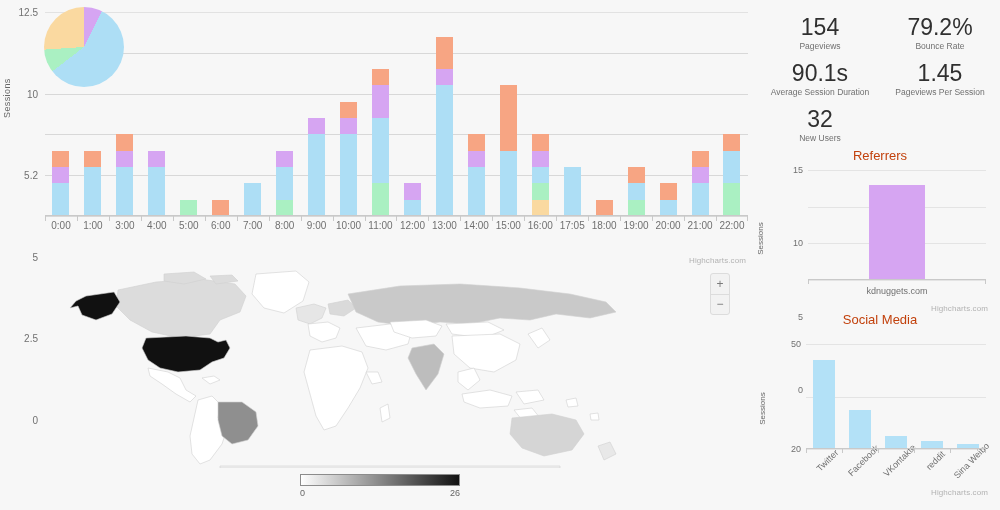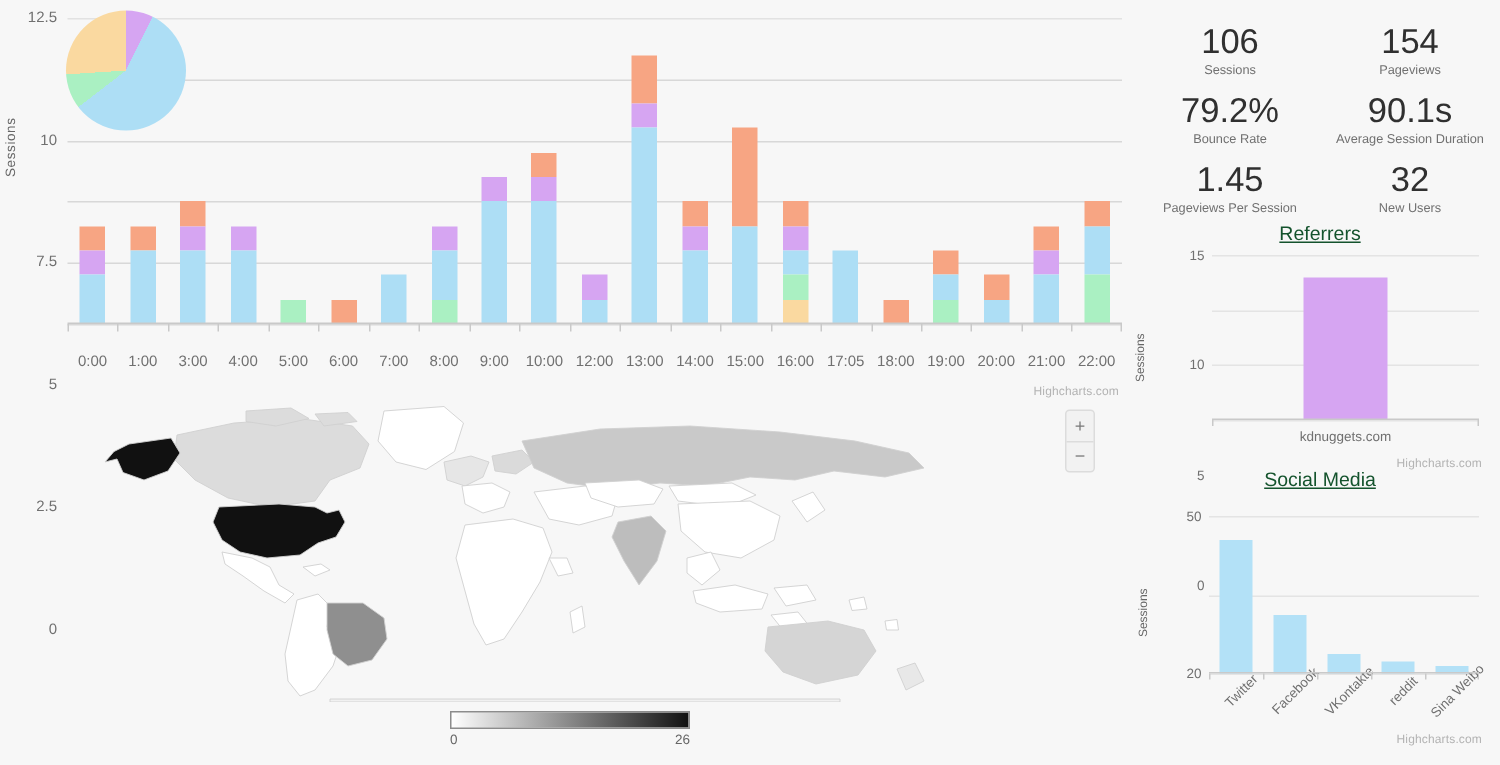--- a/index.html
+++ b/index.html
@@ -35,21 +35,21 @@
              position: relative; }
   .mc-slot::after {
     content: ""; position: absolute; left: 0; bottom: -5px; width: 1px; height: 5px; background: #c9c9c9;
   }
   .mc-slot:last-child::before {
     content: ""; position: absolute; right: 0; bottom: -5px; width: 1px; height: 5px; background: #c9c9c9;
   }
   .mc-bar { width: 17px; display: flex; flex-direction: column-reverse; }
   .mc-seg { width: 100%; }
   .mc-xtick {
-    position: absolute; top: 100%; margin-top: 20px; left: 50%;
+    position: absolute; top: 100%; margin-top: 4px; left: 50%;
     transform: translateX(-50%); font-size: 10px; color: #707070; white-space: nowrap;
   }
   .mc-legend {
     position: absolute; left: 45px; right: 12px; top: 236px;
     display: flex; justify-content: center; gap: 17px; align-items: center;
   }
   .lg-item { display: flex; align-items: center; gap: 5px; }
   .lg-dot { width: 9px; height: 9px; border-radius: 50%; }
   .lg-txt { font-size: 10.5px; color: #4d4d4d; }
 
@@ -89,21 +89,21 @@
   .kpi-grid {
     position: absolute; left: 0; top: 10px; width: 240px; height: 138px;
     display: grid; grid-template-columns: 1fr 1fr; grid-template-rows: 1fr 1fr 1fr;
   }
   .kpi { display: flex; flex-direction: column; align-items: center; justify-content: center; }
   .kpi-val { font-size: 23px; color: #303030; line-height: 1.05; font-weight: 400; }
   .kpi-lbl { font-size: 8.5px; color: #707070; margin-top: 1px; }
 
   
   .sm-chart { position: absolute; left: 0; width: 240px; }
-  .sm-title { text-align: center; font-size: 13px; color: #14532d; text-decoration: underline; }
+  .sm-title { text-align: center; font-size: 13px; color: #c2410c; }
   .sm-ylabel {
     position: absolute; font-size: 8px; color: #666;
     transform: rotate(-90deg); white-space: nowrap;
   }
   .sm-plot { position: absolute; }
   .sm-gline { position: absolute; left: 0; right: 0; height: 1px; background: #e4e4e4; }
   .sm-ytick {
     position: absolute; right: 100%; margin-right: 5px; transform: translateY(-50%);
     font-size: 9px; color: #707070;
   }
@@ -133,21 +133,21 @@
             <div class="mc-gline" style="top: 204px;">
               <div class="mc-ytick" style="top: 204px;">0</div>
             </div>
             <div class="mc-gline" style="top: 163.2px;">
               <div class="mc-ytick" style="top: 163.2px;">2.5</div>
             </div>
             <div class="mc-gline" style="top: 122.4px;">
               <div class="mc-ytick" style="top: 122.4px;">5</div>
             </div>
             <div class="mc-gline" style="top: 81.6px;">
-              <div class="mc-ytick" style="top: 81.6px;">7.5</div>
+              <div class="mc-ytick" style="top: 81.6px;">5.2</div>
             </div>
             <div class="mc-gline" style="top: 40.8px;">
               <div class="mc-ytick" style="top: 40.8px;">10</div>
             </div>
             <div class="mc-gline top" style="top: 0px;">
               <div class="mc-ytick" style="top: 0px;">12.5</div>
             </div>
           </div>
         <div class="mc-bars" id="mc-bars">
             <div class="mc-slot">
@@ -213,20 +213,29 @@
               </div>
               <div class="mc-xtick">9:00</div>
             </div>
             <div class="mc-slot">
               <div class="mc-bar">
                 <div class="mc-seg" style="height: 81.6px; background: rgb(173, 222, 245);"></div>
                 <div class="mc-seg" style="height: 16.32px; background: rgb(214, 165, 242);"></div>
                 <div class="mc-seg" style="height: 16.32px; background: rgb(247, 165, 131);"></div>
               </div>
               <div class="mc-xtick">10:00</div>
+            </div>
+            <div class="mc-slot">
+              <div class="mc-bar">
+                <div class="mc-seg" style="height: 32.64px; background: rgb(170, 240, 194);"></div>
+                <div class="mc-seg" style="height: 65.28px; background: rgb(173, 222, 245);"></div>
+                <div class="mc-seg" style="height: 32.64px; background: rgb(214, 165, 242);"></div>
+                <div class="mc-seg" style="height: 16.32px; background: rgb(247, 165, 131);"></div>
+              </div>
+              <div class="mc-xtick">11:00</div>
             </div>
             <div class="mc-slot">
               <div class="mc-bar">
                 <div class="mc-seg" style="height: 16.32px; background: rgb(173, 222, 245);"></div>
                 <div class="mc-seg" style="height: 16.32px; background: rgb(214, 165, 242);"></div>
               </div>
               <div class="mc-xtick">12:00</div>
             </div>
             <div class="mc-slot">
               <div class="mc-bar">
@@ -386,24 +395,20 @@
           <span>0</span>
           <span>26</span>
         </div>
       </div>
     </div>
   </div>
 
   <div class="right-col">
 
     <div class="kpi-grid" id="kpi-grid">
-        <div class="kpi">
-          <div class="kpi-val">106</div>
-          <div class="kpi-lbl">Sessions</div>
-        </div>
         <div class="kpi">
           <div class="kpi-val">154</div>
           <div class="kpi-lbl">Pageviews</div>
         </div>
         <div class="kpi">
           <div class="kpi-val">79.2%</div>
           <div class="kpi-lbl">Bounce Rate</div>
         </div>
         <div class="kpi">
           <div class="kpi-val">90.1s</div>

